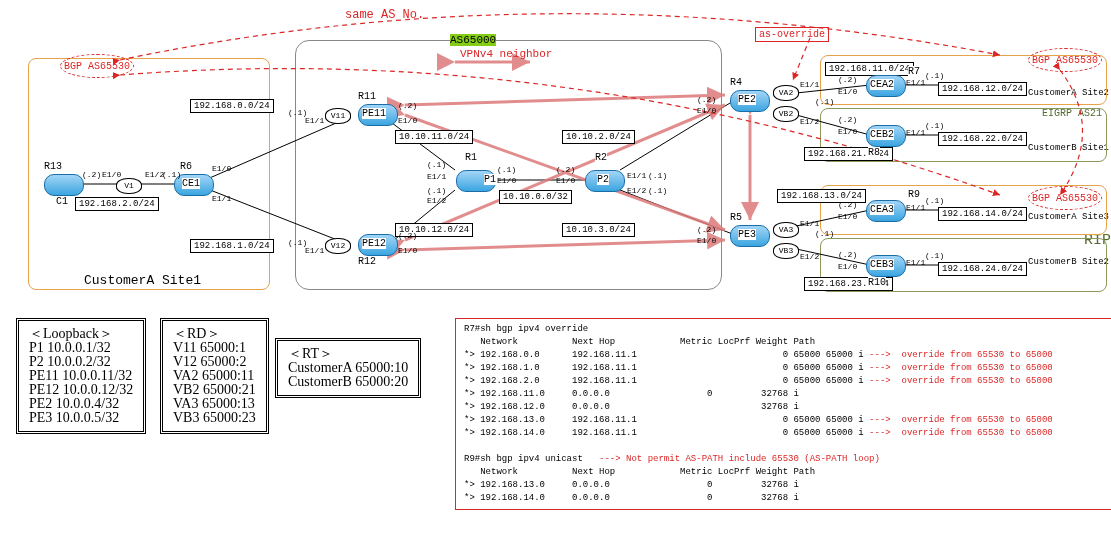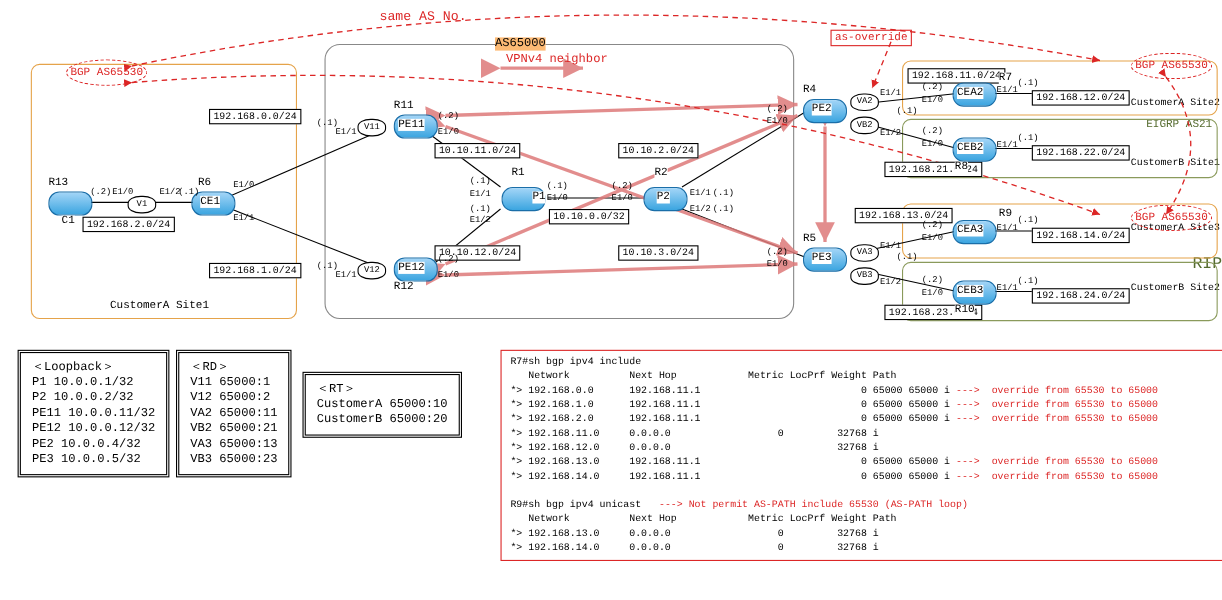--- a/index.html
+++ b/index.html
@@ -4,21 +4,21 @@
 <style>
 html,body{margin:0;padding:0;width:1111px;height:545px;background:#fff;font-family:"Courier New",monospace;font-size:10px;color:#000;overflow:hidden;position:relative}
 .abs{position:absolute}
 .router{width:38px;height:20px;border-radius:10px/10px;background:linear-gradient(to bottom,#a3d5f7,#3ba5e0);border:1px solid #1a6ea8;z-index:5}
 .vrf{width:24px;height:14px;border-radius:12px/7px;border:1px solid #000;background:#fff;font-size:8px;text-align:center;line-height:14px;z-index:4}
 .rlabel{position:absolute;font-size:10px;font-family:"MS Gothic","Courier New",monospace;background:#fff;z-index:6}
 .netbox{border:1px solid #000;background:#fff;padding:1px 3px;font-size:9px;font-family:"MS Gothic","Courier New",monospace;z-index:3}
 .port{font-size:8px;z-index:6}
 .redtxt{color:#dc2626;font-family:"MS Gothic","Courier New",monospace}
 .groupbox{border:1px solid;border-radius:8px;position:absolute;z-index:1}
-.outbox{border:3px double #000;padding:6px 10px;font-size:11px;line-height:14px;font-family:Liberation Mono, monospace;white-space:pre}
+.outbox{border:3px double #000;padding:6px 10px;font-size:14px;line-height:14px;font-family:Liberation Serif, serif;white-space:pre}
 .bgptable{border:1px solid #dc2626;padding:4px 8px;font-size:9px;line-height:13px;font-family:"MS Gothic","Courier New",monospace;color:#000;white-space:pre}
 svg{position:absolute;left:0;top:0;width:1111px;height:545px;pointer-events:none;z-index:2}
 .redcal{position:absolute;border:1.5px dashed #dc2626;border-radius:50%;color:#dc2626;font-size:10px;text-align:center;z-index:6;display:flex;align-items:center;justify-content:center}
 </style>
 </head>
 <body>
 
 <svg>
  <defs>
   <marker id="ra" markerWidth="8" markerHeight="8" refX="6" refY="3" orient="auto">
@@ -59,41 +59,41 @@
 
  <g stroke="#dc2626" stroke-width="1.2" stroke-dasharray="5 4" fill="none">
   <path d="M120,60 Q550,-30 1000,55" marker-start="url(#rd)" marker-end="url(#rd)"></path>
   <path d="M120,75 Q570,40 1000,195" marker-start="url(#rd)" marker-end="url(#rd)"></path>
   <path d="M1060,70 Q1105,130 1060,195" marker-start="url(#rd)" marker-end="url(#rd)"></path>
   <path d="M810,38 L793,80" marker-end="url(#rd)"></path>
  </g>
 </svg>
 
 <span class="abs redtxt" style="left:345px;top:8px;font-size:12px">same AS No.</span>
-<span class="abs" style="left:450px;top:34px;font-size:11px;background:#fdba74;z-index:3">AS65000</span>
+<span class="abs" style="left:450px;top:34px;font-size:11px;background:#84cc16;z-index:3">AS65000</span>
 <span class="abs redtxt" style="left:460px;top:48px;font-size:11px;z-index:3">VPNv4 neighbor</span>
 <span class="abs redtxt" style="left:755px;top:27px;border:1px solid #dc2626;padding:1px 3px;z-index:7">as-override</span>
 
 <div class="groupbox" style="left:295px;top:40px;width:425px;height:248px;border-color:#888;border-radius:14px"></div>
 <div class="groupbox" style="left:28px;top:58px;width:240px;height:230px;border-color:#e5a34a"></div>
 <div class="groupbox" style="left:820px;top:55px;width:285px;height:48px;border-color:#e5a34a"></div>
 <div class="groupbox" style="left:820px;top:108px;width:285px;height:52px;border-color:#8a9a5b"></div>
 <div class="groupbox" style="left:820px;top:185px;width:285px;height:48px;border-color:#e5a34a"></div>
 <div class="groupbox" style="left:820px;top:238px;width:285px;height:52px;border-color:#8a9a5b"></div>
 
 <div class="redcal" style="left:60px;top:54px;width:72px;height:22px">BGP AS65530</div>
 <div class="redcal" style="left:1028px;top:48px;width:72px;height:22px">BGP AS65530</div>
 <div class="redcal" style="left:1028px;top:186px;width:72px;height:22px">BGP AS65530</div>
 <span class="abs" style="left:1042px;top:108px;color:#556b2f;font-size:10px">EIGRP AS21</span>
 <span class="abs" style="left:1084px;top:232px;color:#556b2f;font-size:15px">RIP</span>
 
-<span class="abs" style="left:100px;top:273px;font-size:10px">CustomerA Site1</span>
+<span class="abs" style="left:84px;top:273px;font-size:13px">CustomerA Site1</span>
 <span class="abs" style="left:1028px;top:88px;font-size:9px">CustomerA Site2</span>
 <span class="abs" style="left:1028px;top:143px;font-size:9px">CustomerB Site1</span>
-<span class="abs" style="left:1028px;top:202px;font-size:9px">CustomerA Site3</span>
+<span class="abs" style="left:1028px;top:212px;font-size:9px">CustomerA Site3</span>
 <span class="abs" style="left:1028px;top:257px;font-size:9px">CustomerB Site2</span>
 
 <div class="abs router" style="left:44px;top:174px"></div>
 <span class="rlabel" style="left:56px;top:196px">C1</span>
 <span class="rlabel" style="left:44px;top:161px">R13</span>
 <div class="abs vrf" style="left:116px;top:178px">V1</div>
 <div class="abs router" style="left:174px;top:174px"></div>
 <span class="rlabel" style="left:182px;top:178px">CE1</span>
 <span class="rlabel" style="left:180px;top:161px">R6</span>
 
@@ -220,21 +220,21 @@
 <span>V12 65000:2</span>
 <span>VA2 65000:11</span>
 <span>VB2 65000:21</span>
 <span>VA3 65000:13</span>
 <span>VB3 65000:23</span></div>
 
 <div class="abs outbox" style="left:275px;top:338px"><span>＜RT＞</span>
 <span>CustomerA 65000:10</span>
 <span>CustomerB 65000:20</span></div>
 
-<div class="abs bgptable" style="left:455px;top:318px;width:640px"><span>R7#sh bgp ipv4 include</span>
+<div class="abs bgptable" style="left:455px;top:318px;width:640px"><span>R7#sh bgp ipv4 override</span>
 <span>   Network          Next Hop            Metric LocPrf Weight Path</span>
 <span>*&gt; 192.168.0.0      192.168.11.1                           0 65000 65000 i</span> <span class="redtxt">---&gt;  override from 65530 to 65000</span>
 <span>*&gt; 192.168.1.0      192.168.11.1                           0 65000 65000 i</span> <span class="redtxt">---&gt;  override from 65530 to 65000</span>
 <span>*&gt; 192.168.2.0      192.168.11.1                           0 65000 65000 i</span> <span class="redtxt">---&gt;  override from 65530 to 65000</span>
 <span>*&gt; 192.168.11.0     0.0.0.0                  0         32768 i</span>
 <span>*&gt; 192.168.12.0     0.0.0.0                            32768 i</span>
 <span>*&gt; 192.168.13.0     192.168.11.1                           0 65000 65000 i</span> <span class="redtxt">---&gt;  override from 65530 to 65000</span>
 <span>*&gt; 192.168.14.0     192.168.11.1                           0 65000 65000 i</span> <span class="redtxt">---&gt;  override from 65530 to 65000</span>
 
 <span>R9#sh bgp ipv4 unicast</span>   <span class="redtxt">---&gt; Not permit AS-PATH include 65530 (AS-PATH loop)</span>

